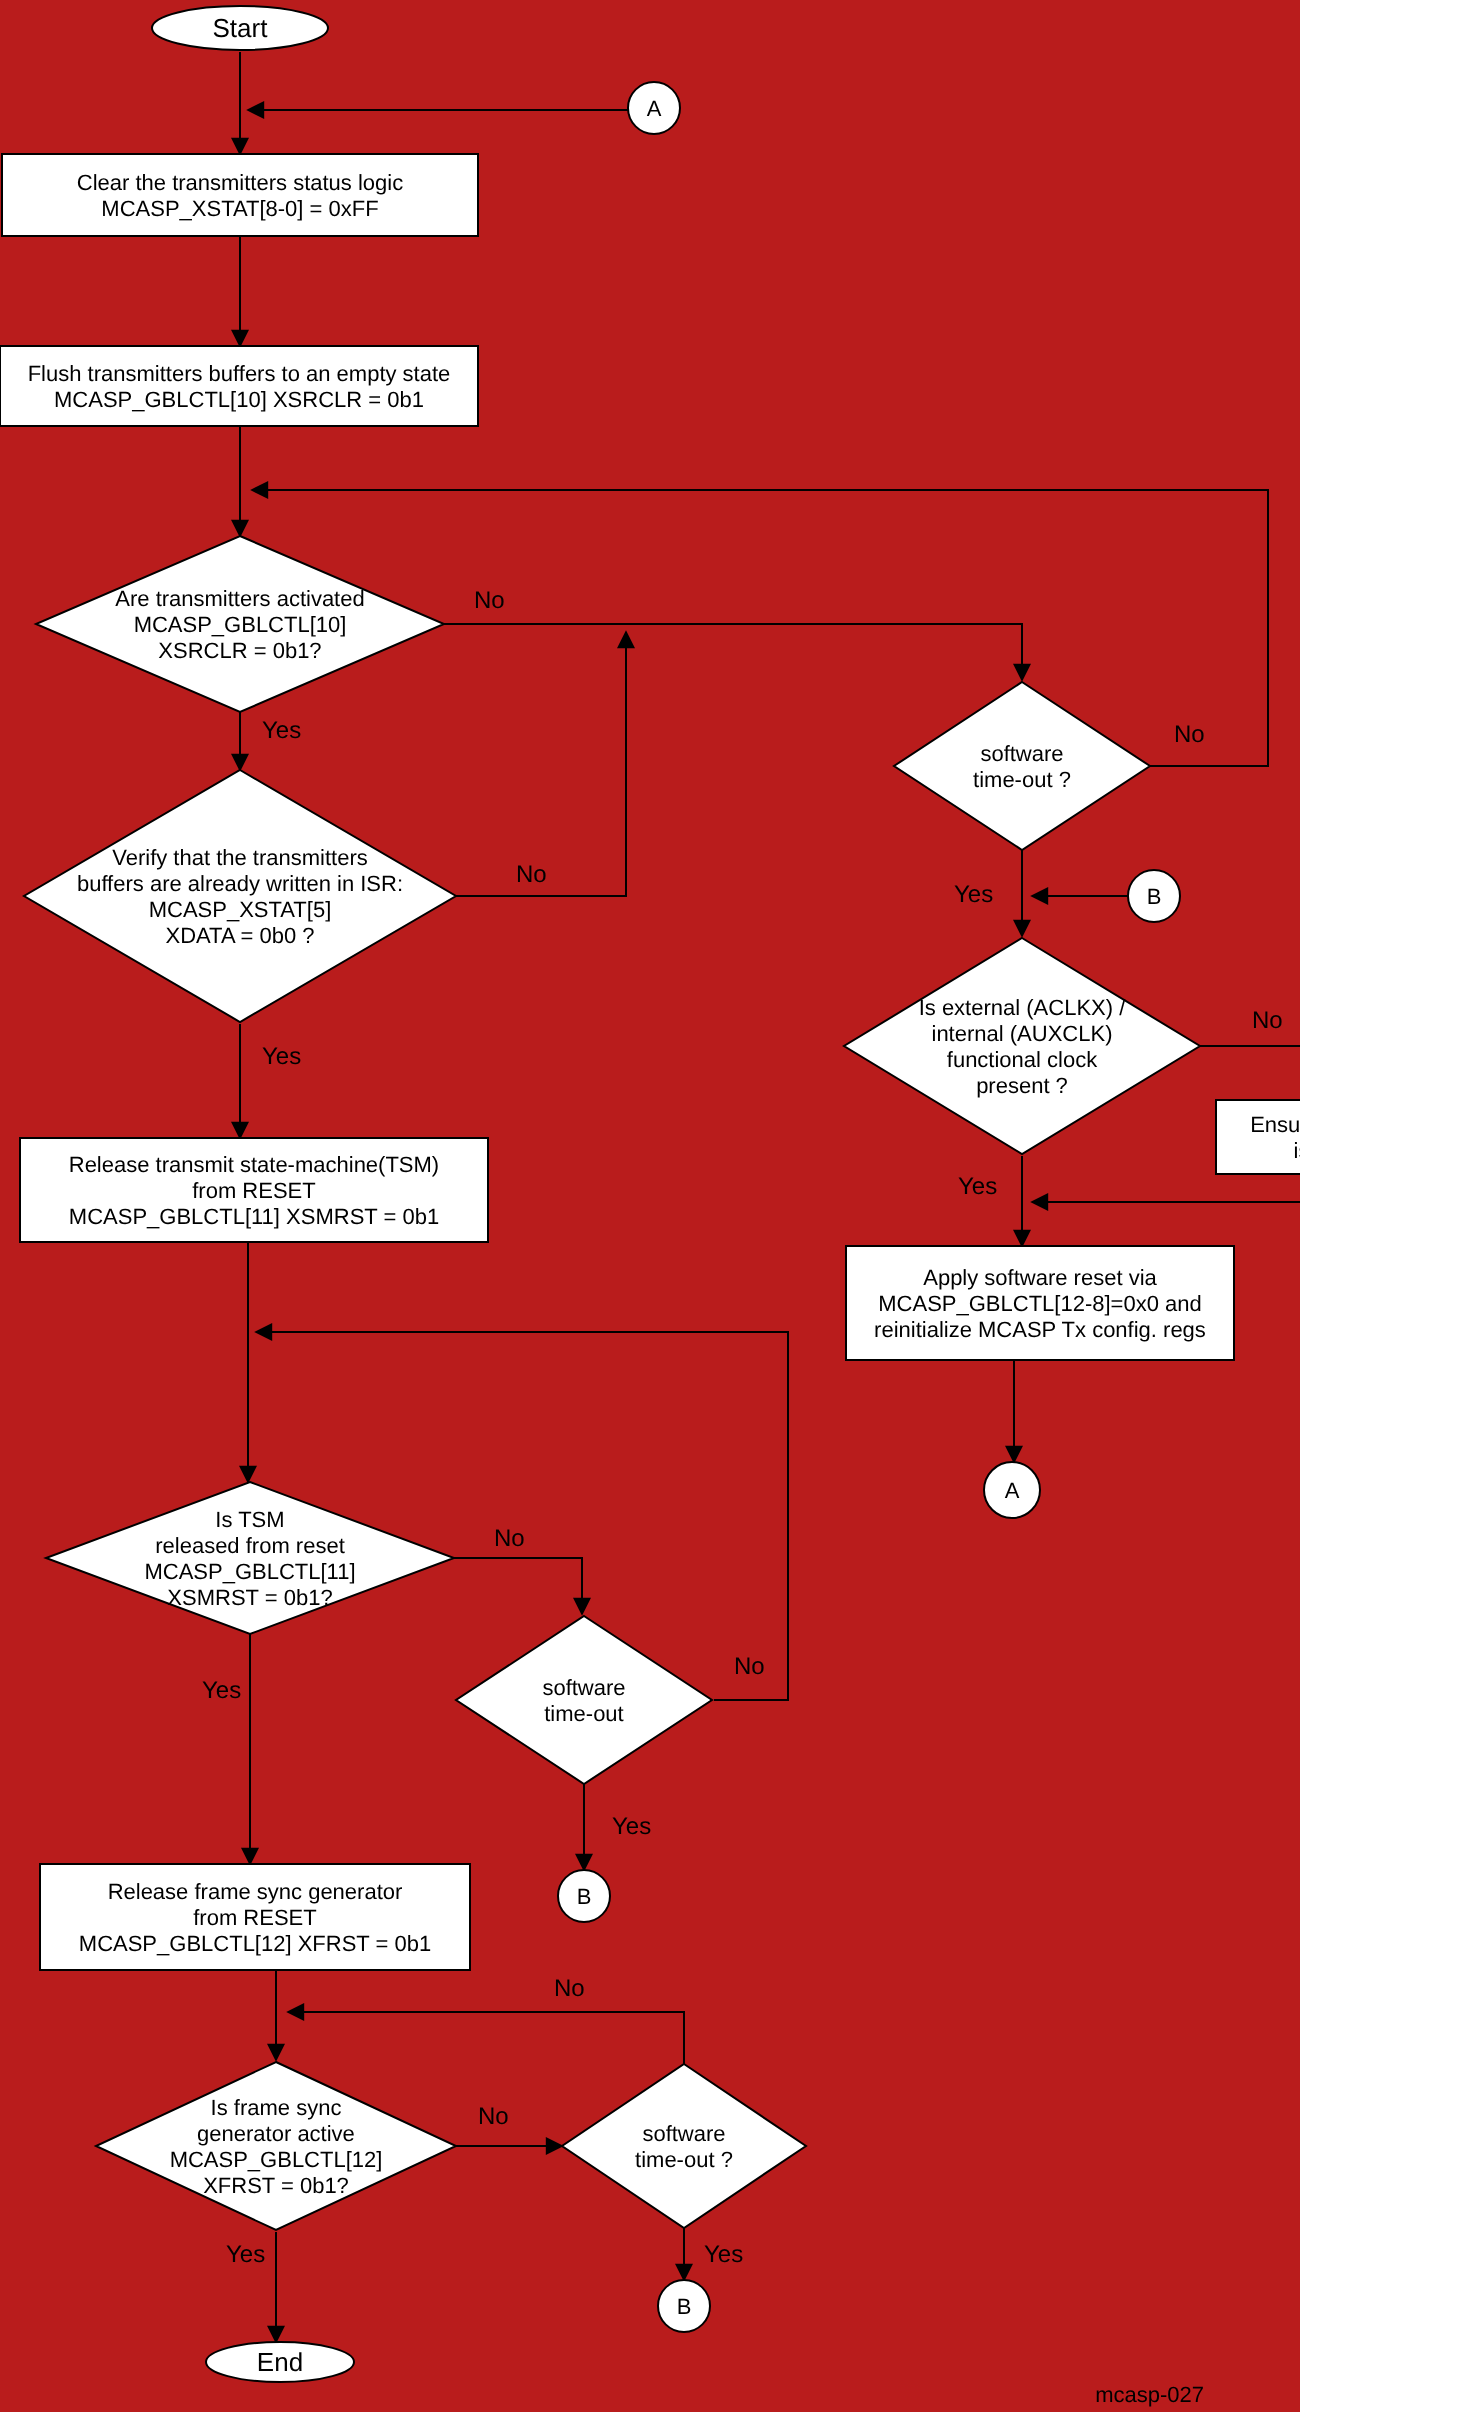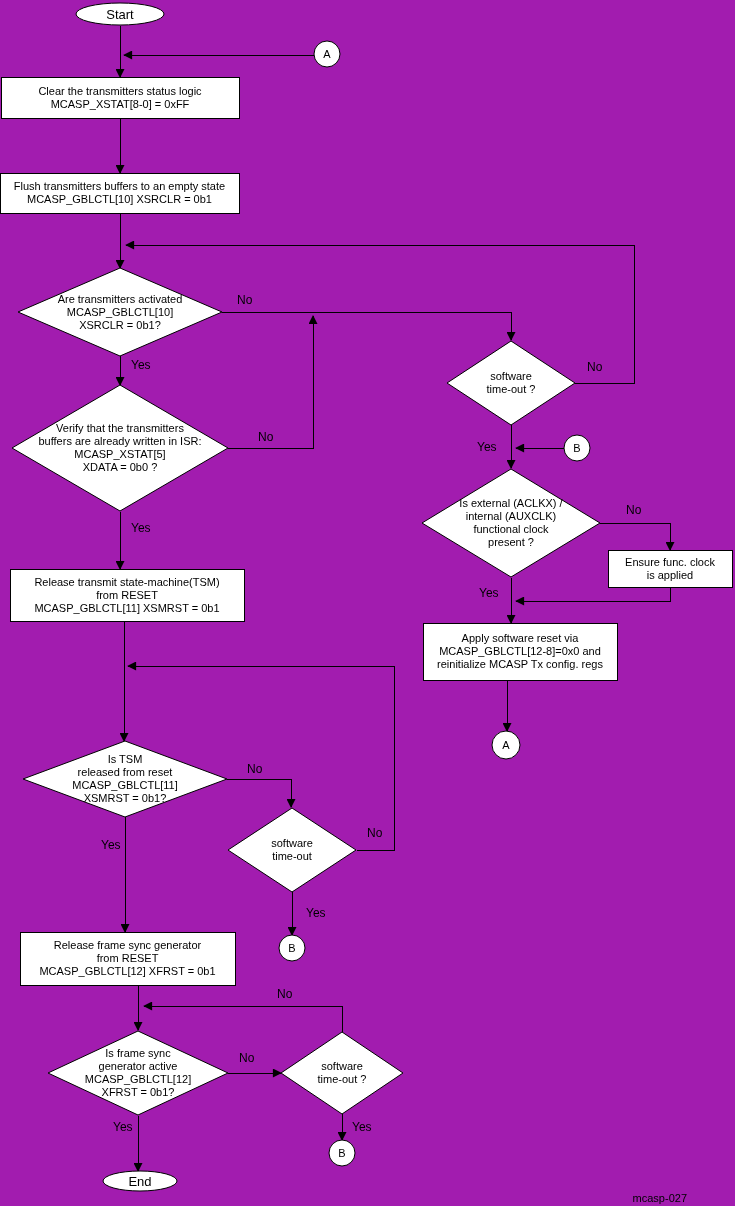--- a/index.html
+++ b/index.html
@@ -1,16 +1,16 @@
 <!DOCTYPE html>
 <html><head>
 <meta charset="utf-8">
 <style>
   html,body{margin:0;padding:0;background:#ffffff;}
-  .canvas{position:relative;width:735px;height:1206px;background:#a21caf;overflow:hidden;
+  .canvas{position:relative;width:650px;height:1206px;background:#b91c1c;overflow:hidden;
           font-family:"Liberation Sans",sans-serif;}
   svg{position:absolute;left:0;top:0;}
   svg text{font-family:"Liberation Sans",sans-serif;fill:#000000;}
   .watermark{position:absolute;right:48px;bottom:2px;font-size:11px;color:#000000;
              font-family:"Liberation Sans",sans-serif;}
 </style>
 </head>
 <body>
 
 <div class="canvas">

